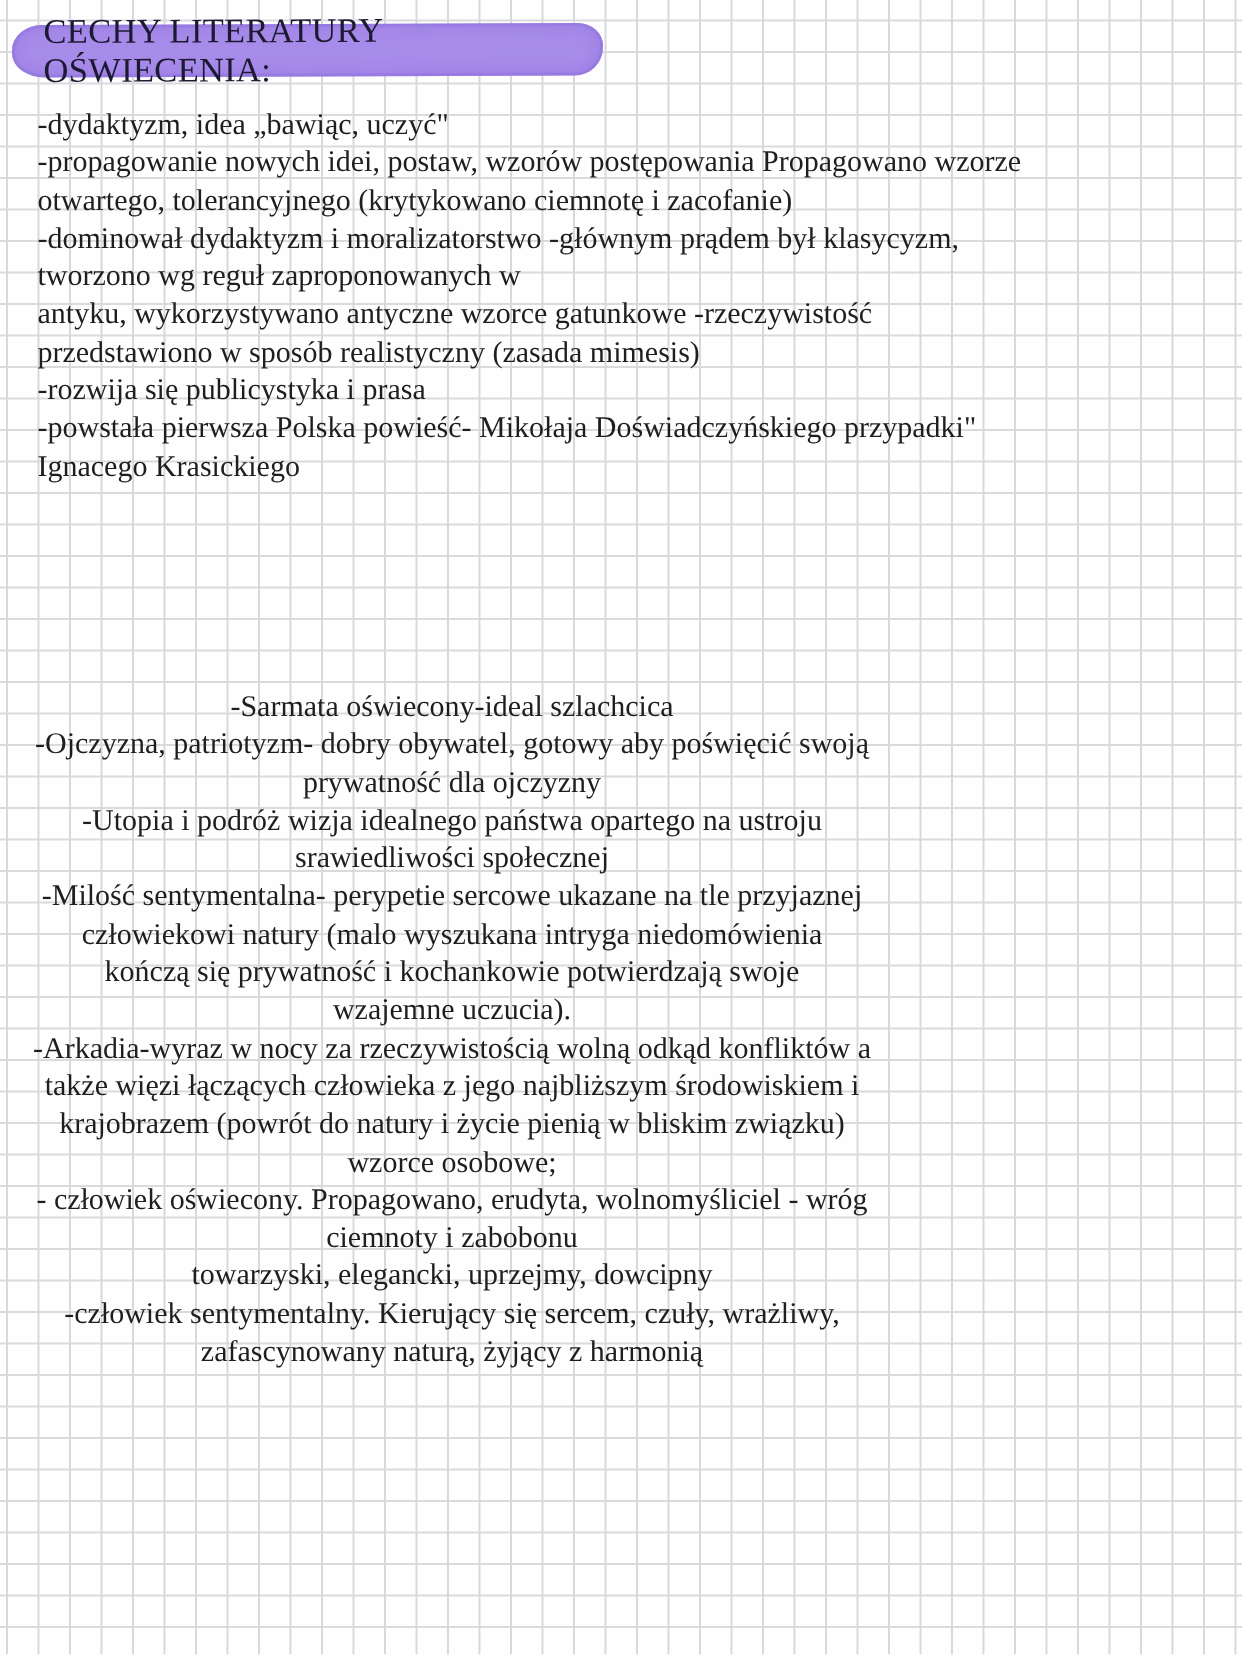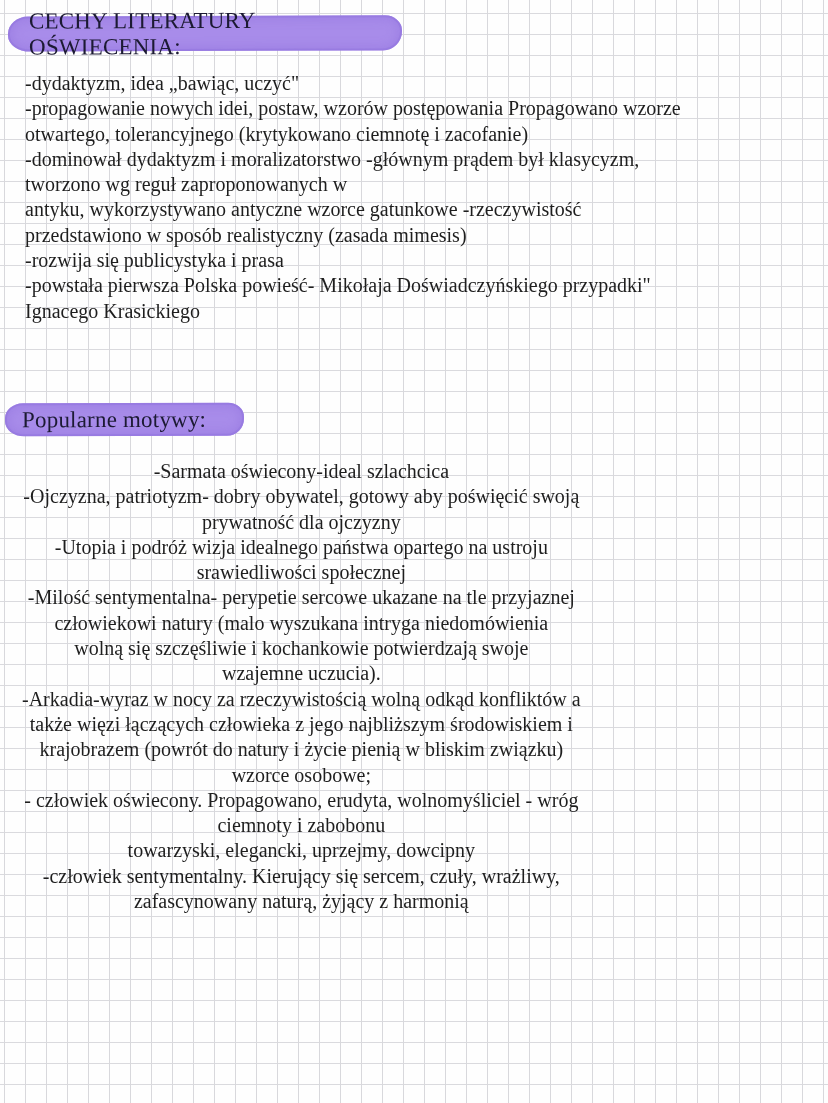--- a/index.html
+++ b/index.html
@@ -77,33 +77,30 @@
       <div class="line">otwartego, tolerancyjnego (krytykowano ciemnotę i zacofanie)</div>
       <div class="line">-dominował dydaktyzm i moralizatorstwo -głównym prądem był klasycyzm,</div>
       <div class="line">tworzono wg reguł zaproponowanych w</div>
       <div class="line">antyku, wykorzystywano antyczne wzorce gatunkowe -rzeczywistość</div>
       <div class="line">przedstawiono w sposób realistyczny (zasada mimesis)</div>
       <div class="line">-rozwija się publicystyka i prasa</div>
       <div class="line">-powstała pierwsza Polska powieść- Mikołaja Doświadczyńskiego przypadki"</div>
       <div class="line">Ignacego Krasickiego</div>
     </div>
 
-  <div class="hl h2">
-    <span>Popularne motywy:</span>
-  </div>
 
   <div class="para p2">
       <div class="line">-Sarmata oświecony-ideal szlachcica</div>
       <div class="line">-Ojczyzna, patriotyzm- dobry obywatel, gotowy aby poświęcić swoją</div>
       <div class="line">prywatność dla ojczyzny</div>
       <div class="line">-Utopia i podróż wizja idealnego państwa opartego na ustroju</div>
       <div class="line">srawiedliwości społecznej</div>
       <div class="line">-Milość sentymentalna- perypetie sercowe ukazane na tle przyjaznej</div>
       <div class="line">człowiekowi natury (malo wyszukana intryga niedomówienia</div>
-      <div class="line">wolną się szczęśliwie i kochankowie potwierdzają swoje</div>
+      <div class="line">kończą się prywatność i kochankowie potwierdzają swoje</div>
       <div class="line">wzajemne uczucia).</div>
       <div class="line">-Arkadia-wyraz w nocy za rzeczywistością wolną odkąd konfliktów a</div>
       <div class="line">także więzi łączących człowieka z jego najbliższym środowiskiem i</div>
       <div class="line">krajobrazem (powrót do natury i życie pienią w bliskim związku)</div>
       <div class="line">wzorce osobowe;</div>
       <div class="line">- człowiek oświecony. Propagowano, erudyta, wolnomyśliciel - wróg</div>
       <div class="line">ciemnoty i zabobonu</div>
       <div class="line">towarzyski, elegancki, uprzejmy, dowcipny</div>
       <div class="line">-człowiek sentymentalny. Kierujący się sercem, czuły, wrażliwy,</div>
       <div class="line">zafascynowany naturą, żyjący z harmonią</div>

